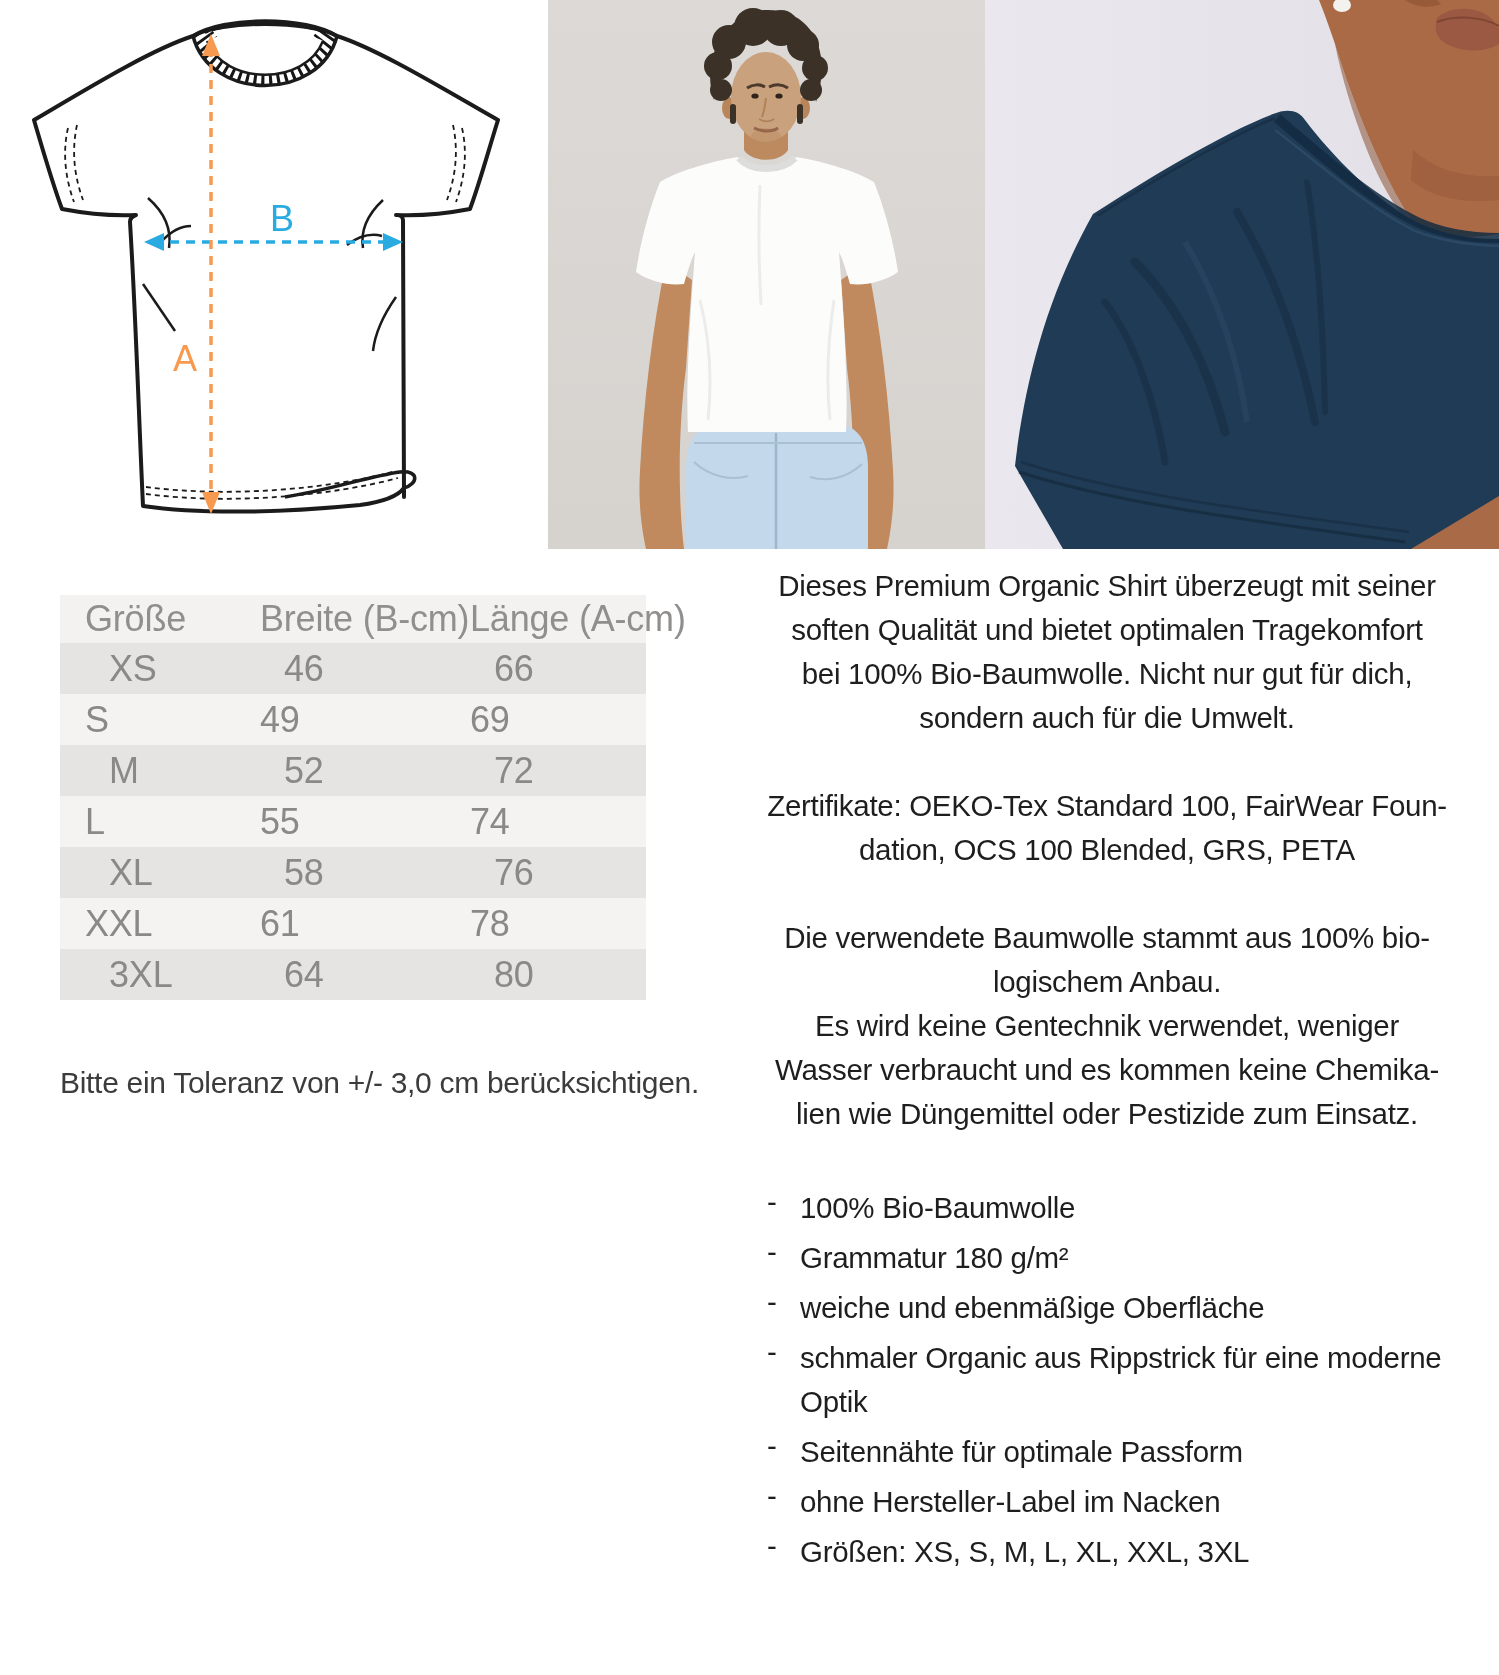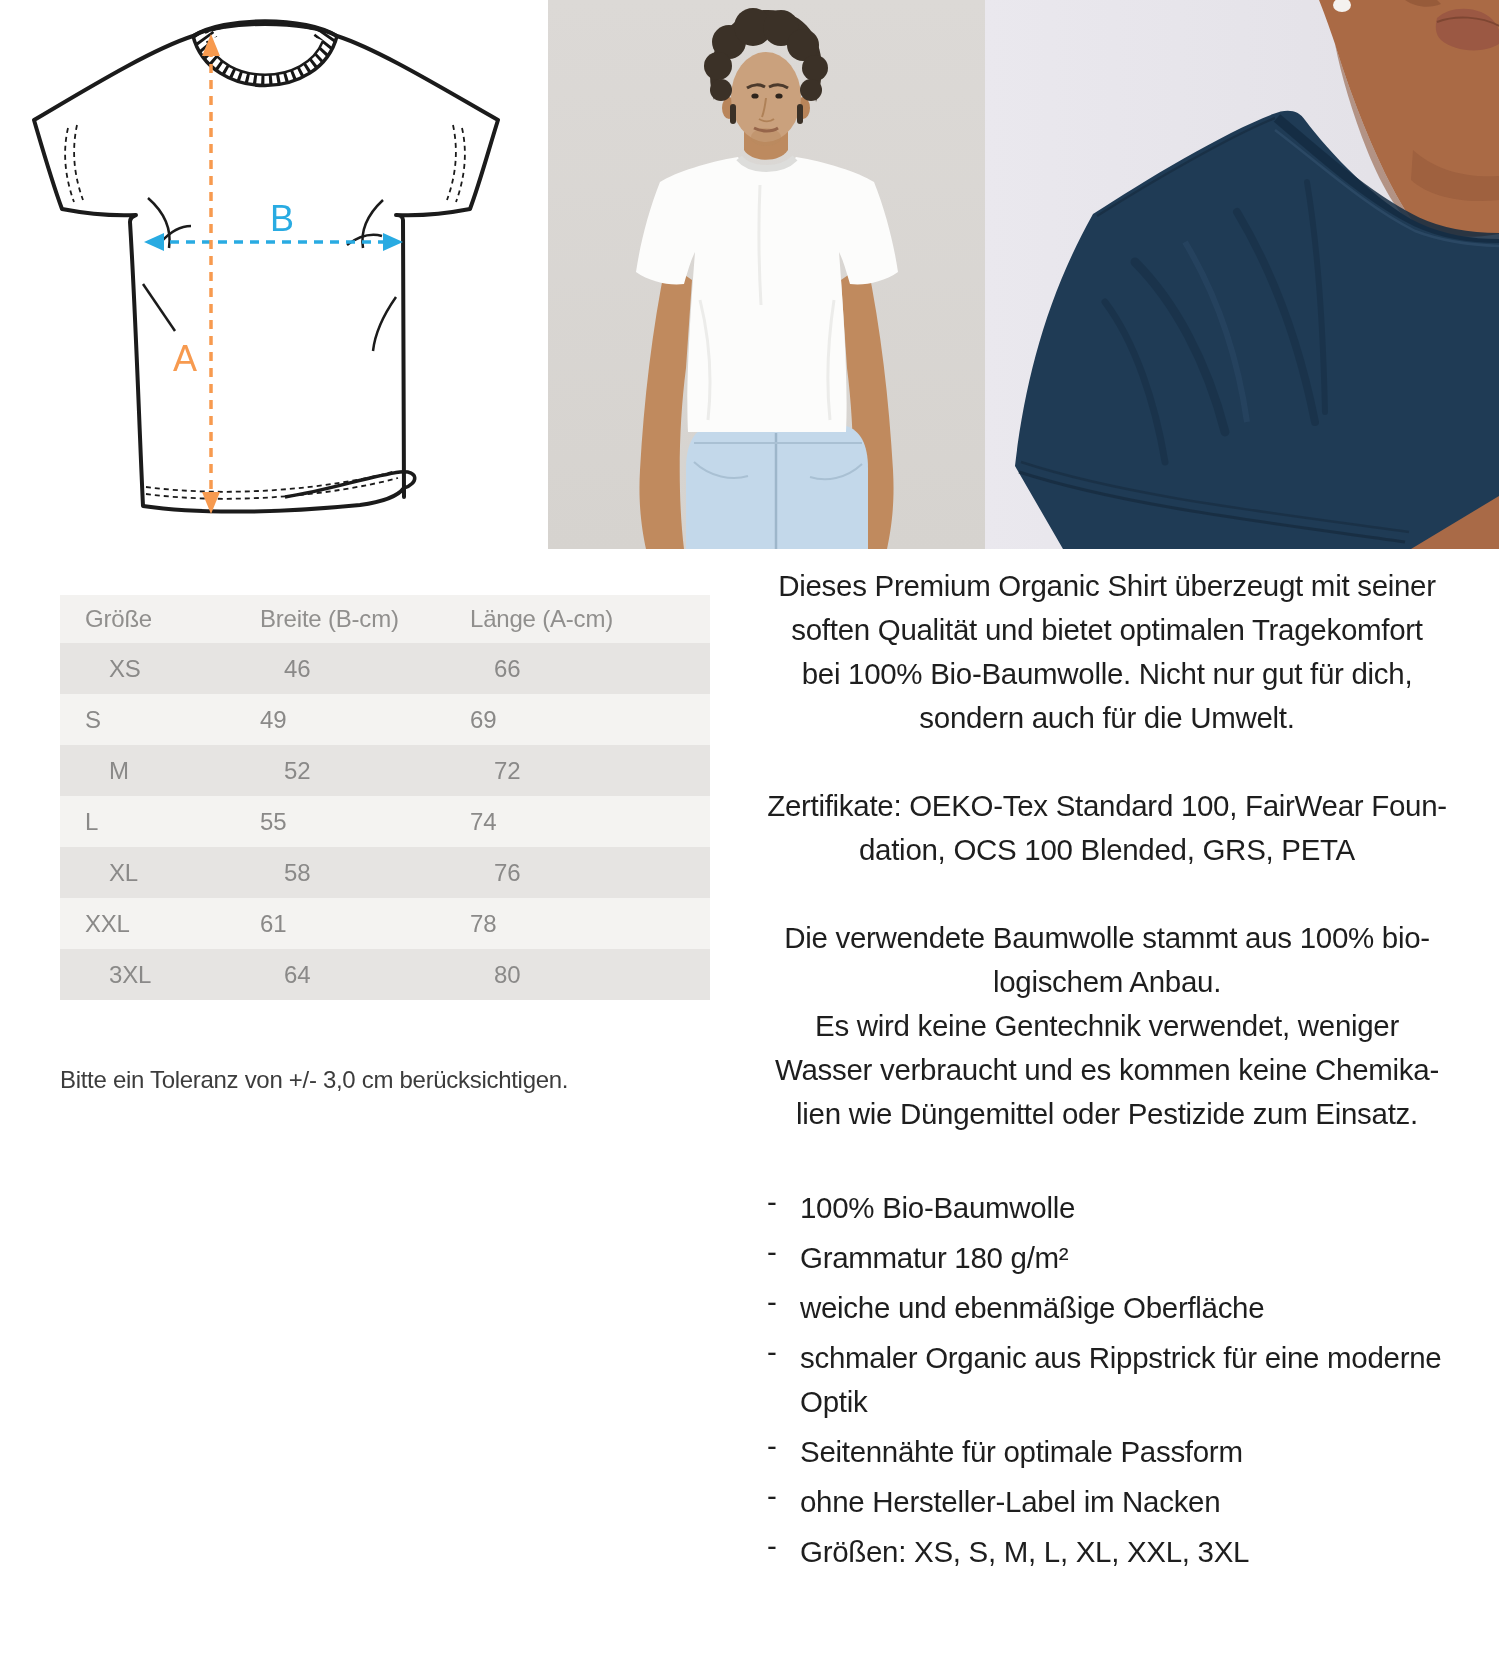--- a/index.html
+++ b/index.html
@@ -6,30 +6,30 @@
   .canvas{position:relative;width:1499px;height:1675px;background:#fff;overflow:hidden;
           font-family:"Liberation Sans",sans-serif;}
   .abs{position:absolute;}
 
   
   #diagram{left:30px;top:2px;width:470px;height:525px;}
   #photo-model{left:548px;top:0;width:437px;height:549px;}
   #photo-closeup{left:985px;top:0;width:514px;height:549px;}
 
   
-  .size-table{left:60px;top:595px;width:650px;font-size:24px;letter-spacing:-0.2px;}
+  .size-table{left:60px;top:595px;width:586px;font-size:36px;letter-spacing:-0.2px;}
   .t-row{display:grid;grid-template-columns:175px 210px 265px;align-items:center;height:51px;}
   .t-head{height:48px;background:#f3f2f0;color:#908f8d;}
   .t-row.dark{background:#e6e4e2;padding-left:24px;}
   .t-row.light{background:#f4f3f1;}
   .t-row div{padding-left:25px;color:#8a8988;white-space:nowrap;}
   .t-head div{color:#908f8d;}
 
   
-  .tolerance{left:60px;top:1066px;width:700px;font-size:24px;color:#3c3c3c;letter-spacing:-0.3px;}
+  .tolerance{left:60px;top:1066px;width:700px;font-size:30px;color:#3c3c3c;letter-spacing:-0.3px;}
 
   
   .desc{left:767px;top:556px;width:680px;font-size:29.5px;line-height:44px;color:#1e1e1e;
         letter-spacing:-0.3px;}
   .desc p{margin:8px 0 44px 0;white-space:pre-line;text-align:center;}
   .bullets{margin-top:0;}
   .bullet{display:flex;align-items:flex-start;}
   .b-m{width:33px;flex:0 0 33px;}
   .b-t{white-space:pre-line;margin-top:6px;}
 </style>

